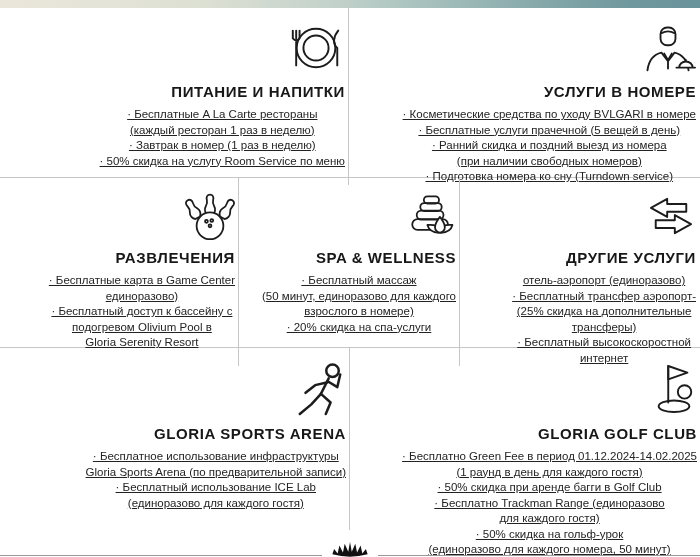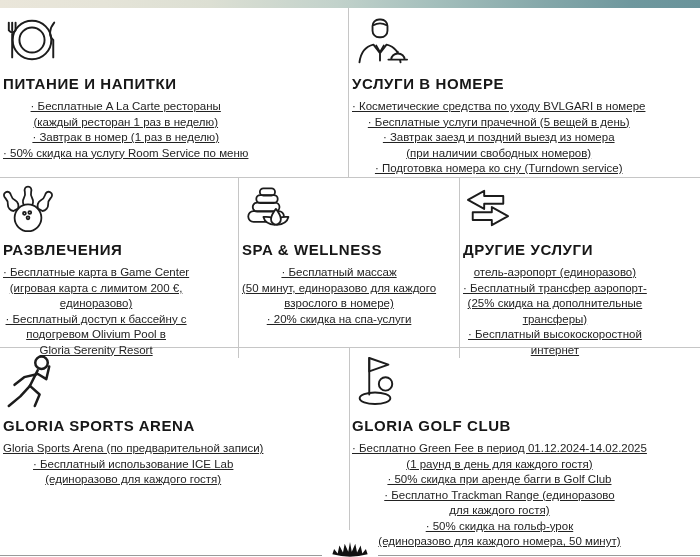--- a/index.html
+++ b/index.html
@@ -10,22 +10,22 @@
   }
   .topstrip{
     height:8px;width:700px;
     background:linear-gradient(90deg,#eae6da 0%,#e5e4d8 15%,#dcdfd3 30%,#c2d2cb 48%,#a4bfbc 62%,#84a7a9 78%,#6f989e 90%,#69939a 100%);
   }
   .row{display:grid;box-sizing:border-box;border-bottom:1px solid #c6c6c6;position:relative;}
   .row1{grid-template-columns:349px 350px;height:170px;}
   .row2{grid-template-columns:239px 221px 239px;height:170px;}
   .row3{grid-template-columns:349px 351px;height:191px;border-bottom:none;}
   .cell{
-    display:flex;flex-direction:column;align-items:flex-start;
-    box-sizing:border-box;padding:4px 3px 0 3px;text-align:center;
+    display:flex;flex-direction:column;align-items:flex-end;
+    box-sizing:border-box;padding:12px 3px 0 3px;text-align:center;
   }
   .vline{border-right:1px solid #c6c6c6;}
   .row3 .divider{
     position:absolute;left:349px;top:0;width:1px;height:182px;background:#c6c6c6;
   }
   .iconbox{display:flex;align-items:center;justify-content:center;}
   .row1 .iconbox{height:56px;}
   .row2 .iconbox{height:52px;}
   .row3 .iconbox{height:58px;}
   .icon{stroke:#1c1c1c;fill:none;stroke-width:2;stroke-linecap:round;stroke-linejoin:round;}
@@ -74,21 +74,21 @@
         <path d="M23,10 q7,-3.5 14,0"></path>
         <path d="M8,50 q2,-16 15,-19 l7,9 l7,-9 q13,3 15,19"></path>
         <path d="M26,32 l4,7 l4,-7 M30,41 v7"></path>
         <path d="M42,47 a7.2,6.5 0 0 1 14.4,0 z M49,40.5 v-2 M39,47 h20" fill="#ffffff"></path>
       </svg>
     </div>
     <div class="title">УСЛУГИ В НОМЕРЕ</div>
     <div class="lines">
       <div class="line">· Косметические средства по уходу BVLGARI в номере</div>
       <div class="line">· Бесплатные услуги прачечной (5 вещей в день)</div>
-      <div class="line">· Завтрак заезд и поздний выезд из номера</div>
+      <div class="line">· Ранний скидка и поздний выезд из номера</div>
       <div class="line">(при наличии свободных номеров)</div>
       <div class="line">· Подготовка номера ко сну (Turndown service)</div>
     </div>
   </div>
 </div>
 
 <div class="row row2">
 
   <div class="cell vline">
     <div class="iconbox">
@@ -104,21 +104,20 @@
         </g>
         <circle cx="28" cy="39" r="15" fill="#ffffff"></circle>
         <circle cx="24" cy="34" r="1.6"></circle>
         <circle cx="30" cy="33" r="1.6"></circle>
         <circle cx="28" cy="39" r="1.6"></circle>
       </svg>
     </div>
     <div class="title">РАЗВЛЕЧЕНИЯ</div>
     <div class="lines">
       <div class="line">· Бесплатные карта в Game Center</div>
-      <div class="line">(игровая карта с лимитом 200 €,</div>
       <div class="line">единоразово)</div>
       <div class="line">· Бесплатный доступ к бассейну с</div>
       <div class="line">подогревом Olivium Pool в</div>
       <div class="line">Gloria Serenity Resort</div>
     </div>
   </div>
 
   <div class="cell vline">
     <div class="iconbox">
       <svg class="icon" width="50" height="46" viewBox="0 0 56 50">
@@ -168,20 +167,21 @@
         <circle cx="40" cy="10" r="6.5"></circle>
         <path d="M36,18 L28,34"></path>
         <path d="M35,21 L45,27 L48,14"></path>
         <path d="M35,22 L22,25 L12,33"></path>
         <path d="M28,34 L38,43 L33,55"></path>
         <path d="M28,34 L18,45 L6,55"></path>
       </svg>
     </div>
     <div class="title">GLORIA SPORTS ARENA</div>
     <div class="lines">
+      <div class="line">· Бесплатное использование инфраструктуры</div>
       <div class="line">Gloria Sports Arena (по предварительной записи)</div>
       <div class="line">· Бесплатный использование ICE Lab</div>
       <div class="line">(единоразово для каждого гостя)</div>
     </div>
   </div>
 
   <div class="cell">
     <div class="iconbox">
       <svg class="icon" width="46" height="54" viewBox="0 0 48 56">
         <path d="M18,4 V42"></path>

